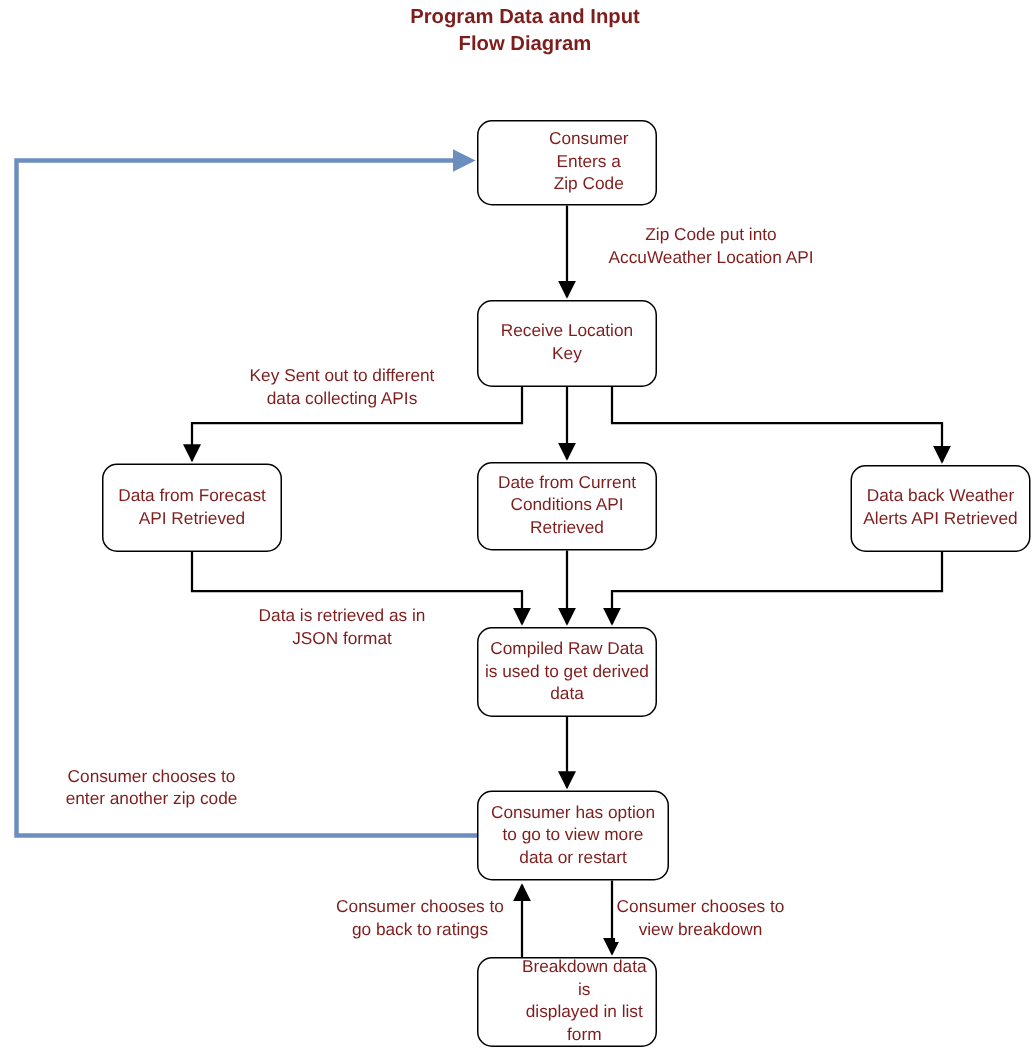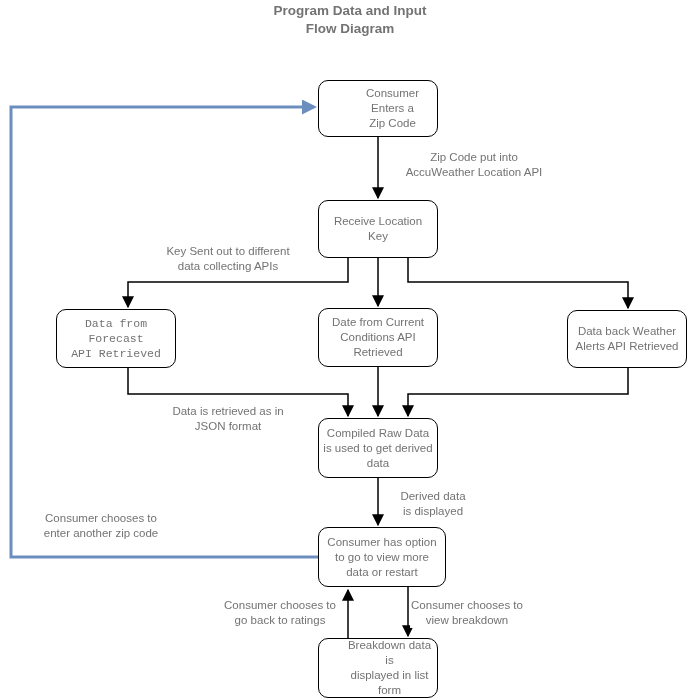--- a/index.html
+++ b/index.html
@@ -2,21 +2,21 @@
 <html><head>
 <meta charset="utf-8">
 <style>
   html, body { margin: 0; padding: 0; background: #ffffff; }
   #canvas {
     position: relative;
     width: 689px;
     height: 699px;
     background: #ffffff;
     font-family: "Liberation Sans", "DejaVu Sans", sans-serif;
-    color: #737373;
+    color: #7f1d1d;
     overflow: hidden;
   }
   #title {
     position: absolute;
     left: 0; top: 2px; width: 700px;
     text-align: center;
     font-weight: bold;
     font-size: 13.5px;
     line-height: 18px;
     white-space: pre-line;
@@ -83,21 +83,21 @@
     </g>
     <path d="M318,557 L11,557 L11,107 L314,107" fill="none" stroke="#6c8ebf" stroke-width="3" marker-end="url(#arrow-blue)"></path>
   </svg>
 
   <div class="node" style="left:318px; top:80px;  width:120px; height:57px;padding-left:32px;">Consumer Enters a
 Zip Code</div>
 
   <div class="node" style="left:318px; top:200px; width:120px; height:58px;">Receive Location
 Key</div>
 
-  <div class="node" style="left:56px;  top:309px; width:120px; height:59px;font-family:Liberation Mono, monospace;">Data from Forecast
+  <div class="node" style="left:68px;  top:309px; width:120px; height:59px;">Data from Forecast
 API Retrieved</div>
 
   <div class="node" style="left:318px; top:308px; width:120px; height:59px;">Date from Current
 Conditions API
 Retrieved</div>
 
   <div class="node" style="left:567px; top:310px; width:120px; height:58px;">Data back Weather
 Alerts API Retrieved</div>
 
   <div class="node" style="left:318px; top:418px; width:120px; height:60px;">Compiled Raw Data
@@ -113,22 +113,20 @@
 
   <div class="edge-label" style="left:474px; top:150px;">Zip Code put into
 AccuWeather Location API</div>
 
   <div class="edge-label" style="left:228px; top:244px;">Key Sent out to different
 data collecting APIs</div>
 
   <div class="edge-label" style="left:228px; top:404px;">Data is retrieved as in
 JSON format</div>
 
-  <div class="edge-label" style="left:433px; top:489px;">Derived data
-is displayed</div>
 
   <div class="edge-label" style="left:101px; top:511px;">Consumer chooses to
 enter another zip code</div>
 
   <div class="edge-label" style="left:280px; top:598px;">Consumer chooses to
 go back to ratings</div>
 
   <div class="edge-label" style="left:467px; top:598px;">Consumer chooses to
 view breakdown</div>
 

